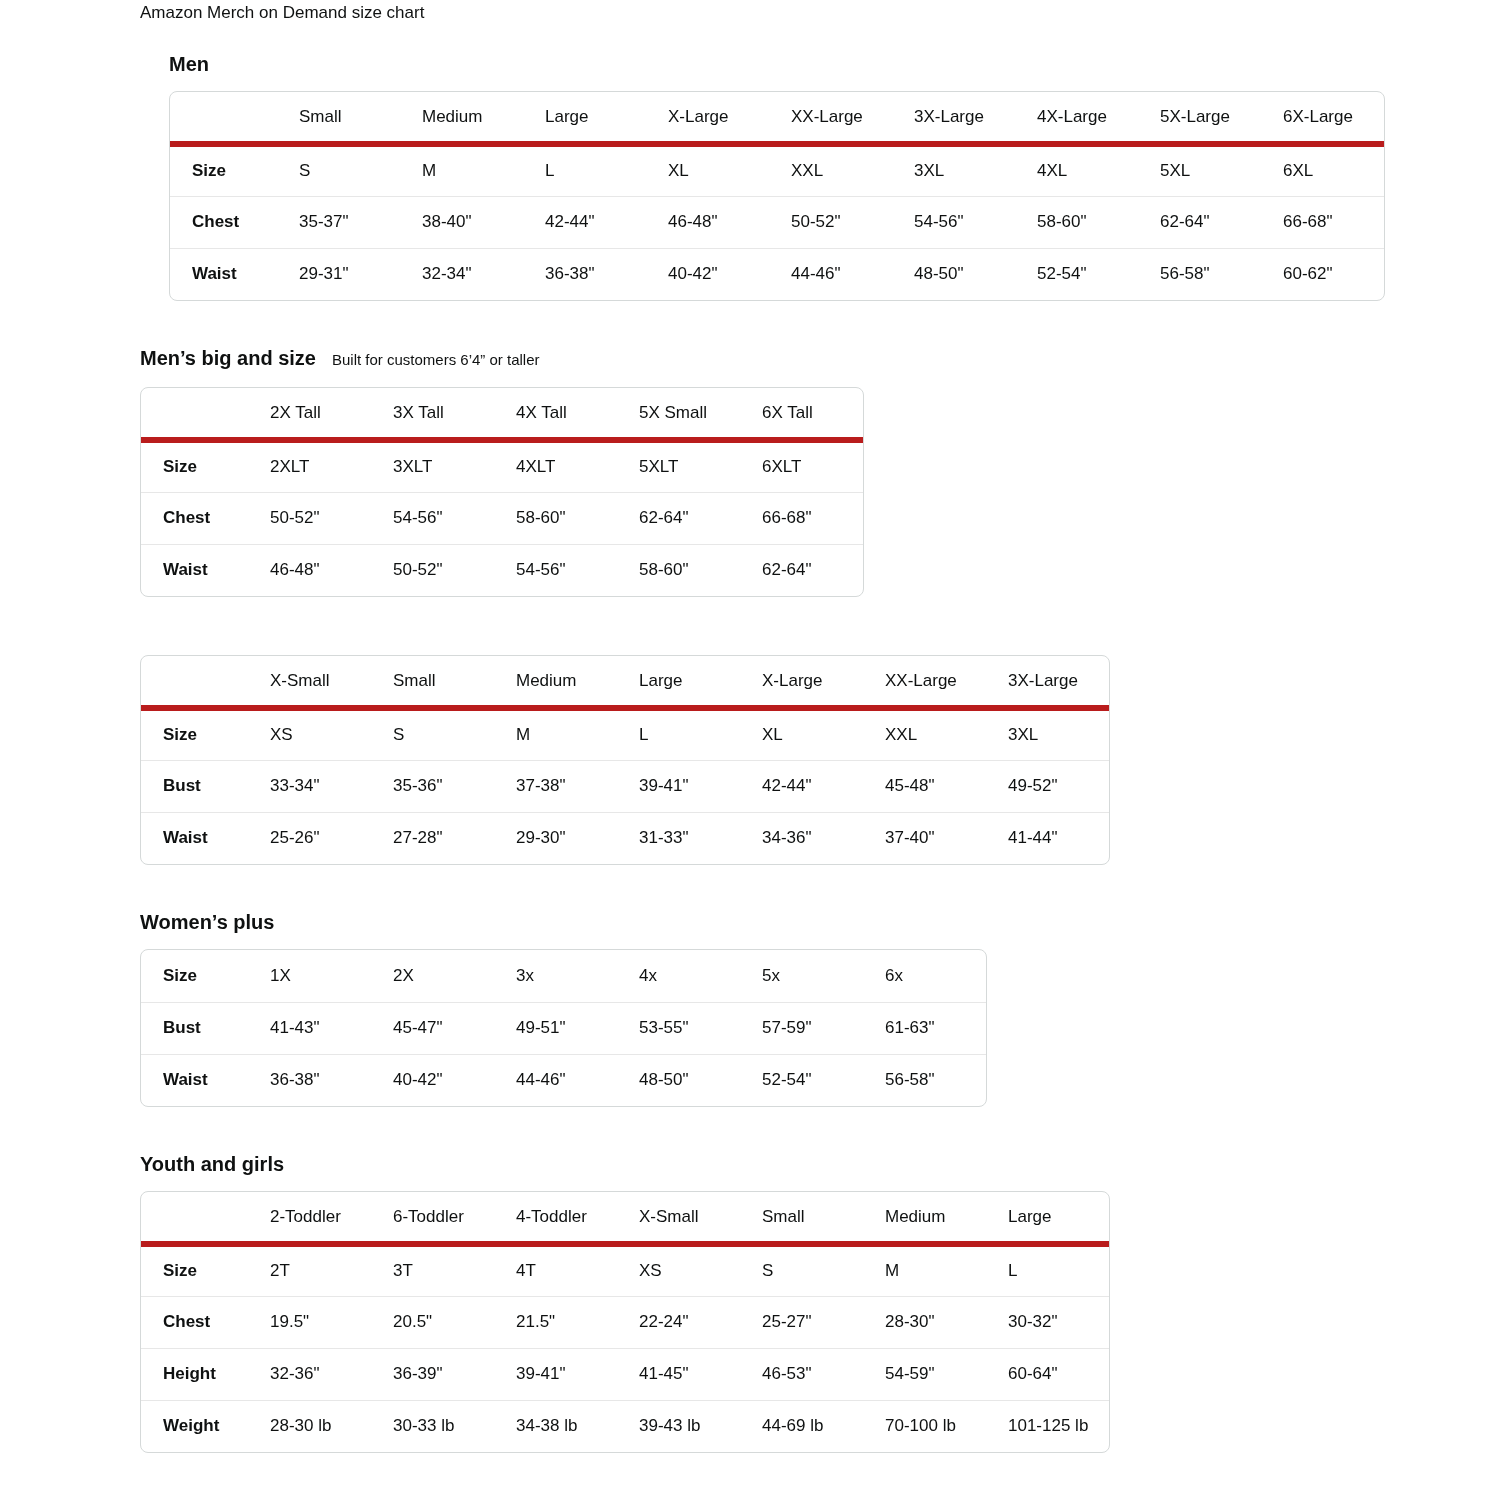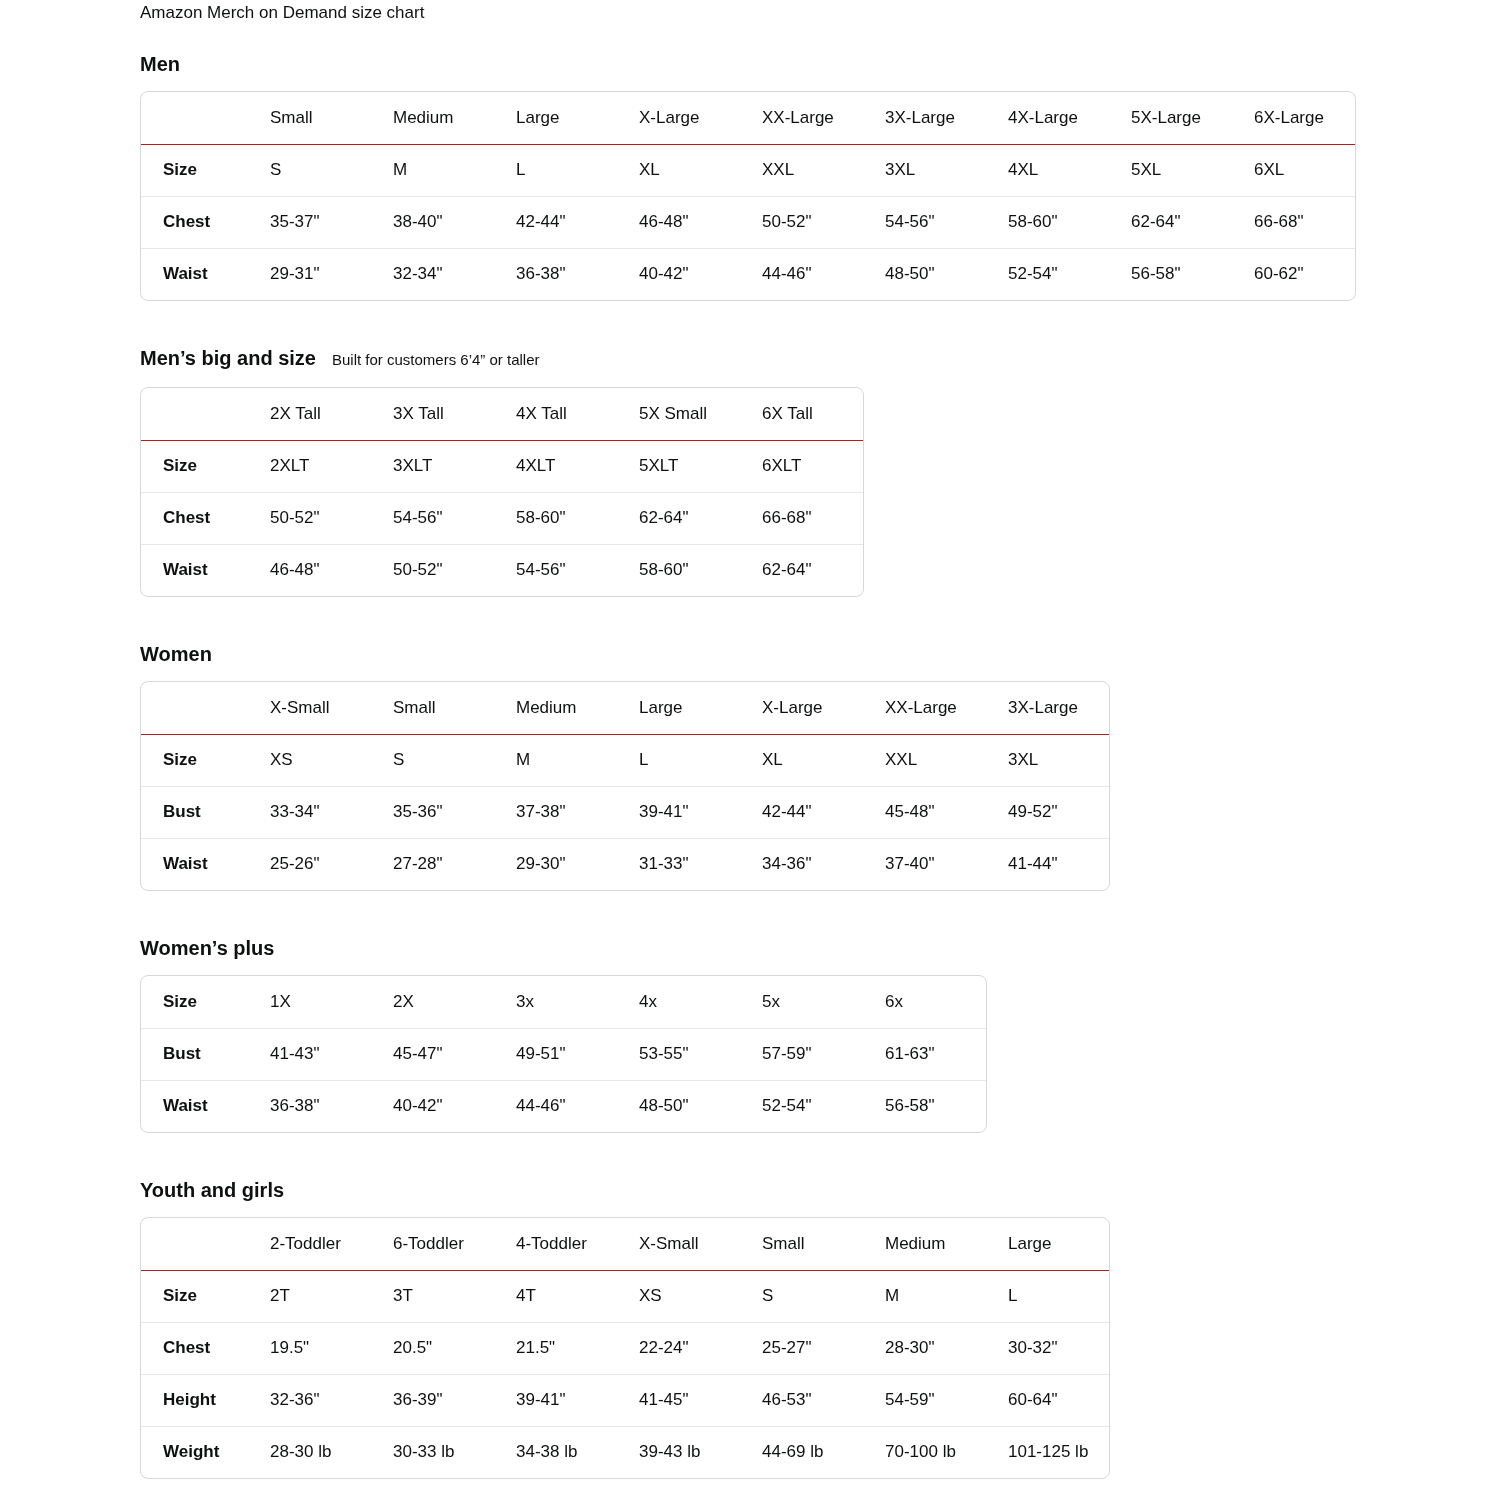--- a/index.html
+++ b/index.html
@@ -11,21 +11,21 @@
     color: #0F1111;
     overflow: hidden;
   }
   .page { padding: 2px 0 0 140px; }
   .page-title {
     font-size: 17px;
     line-height: 22px;
     font-weight: 400;
   }
   .section { margin-top: 40px; }
-  .section.first { margin-top: 27px; }
+  .section.first { margin-top: 27px; margin-left: 29px; }
   .heading-row {
     display: flex;
     align-items: baseline;
     gap: 16px;
     line-height: 26px;
   }
   .heading {
     font-size: 20px;
     font-weight: 700;
     margin: 0;
@@ -49,21 +49,21 @@
   th, td {
     height: 52px;
     padding: 0 8px 0 22px;
     text-align: left;
     vertical-align: middle;
     font-size: 17px;
     font-weight: 400;
     white-space: nowrap;
     overflow: hidden;
   }
-  thead th { border-bottom: 1px solid #b91c1c; }
+  thead th { border-bottom: 6px solid #b91c1c; }
   tbody tr + tr th, tbody tr + tr td { border-top: 1px solid #E7E7E7; }
   th.row-label { font-weight: 700; }
 </style>
 </head>
 <body>
 
 <div class="page">
   <div class="page-title">Amazon Merch on Demand size chart</div>
   <div id="sections">
   <section class="section first">
@@ -190,24 +190,20 @@
                 <td>54-56"</td>
                 <td>58-60"</td>
                 <td>62-64"</td>
               </tr>
             </tbody>
       </table>
     </div>
   </section>
 
   <section class="section">
-    <div class="heading-row">
-      <h2 class="heading">Women</h2>
-
-    </div>
     <div class="table-wrap">
       <table class="size-table">
         <colgroup>
               <col style="width: 107px;">
               <col style="width: 123px;">
               <col style="width: 123px;">
               <col style="width: 123px;">
               <col style="width: 123px;">
               <col style="width: 123px;">
               <col style="width: 123px;">

